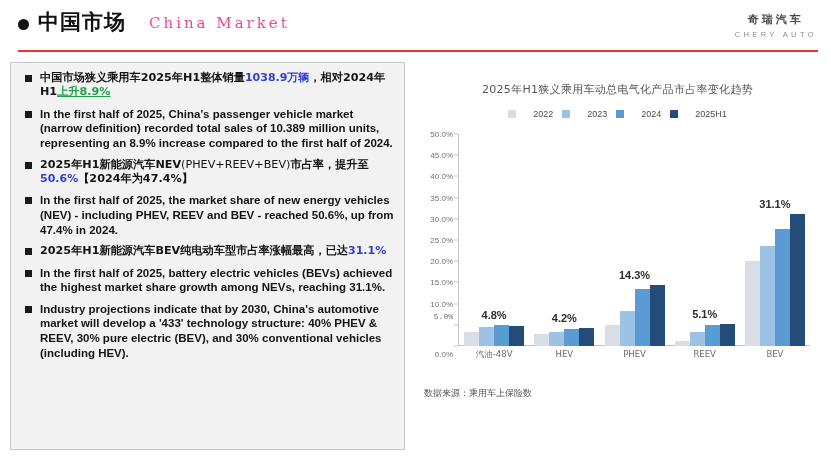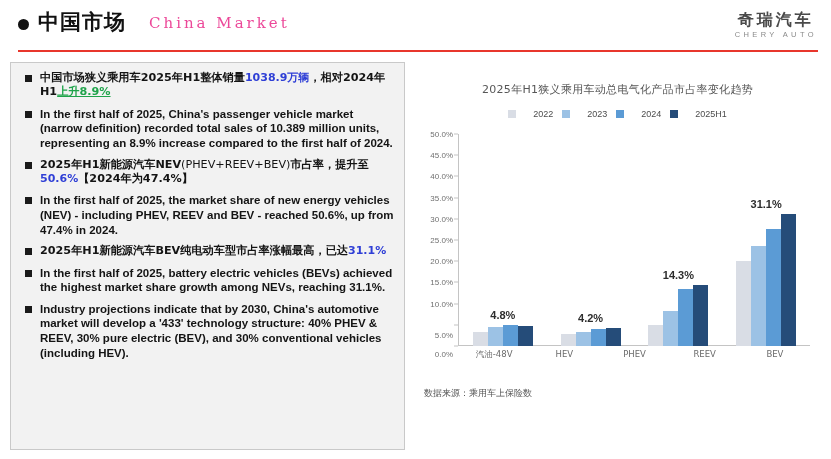--- a/index.html
+++ b/index.html
@@ -47,21 +47,21 @@
     letter-spacing: 3px;
     color: #ec4899;
     font-family: "DejaVu Serif", "Liberation Serif", serif;
   }
   #brand {
     position: absolute;
     right: 14px; top: 11px;
     text-align: center;
   }
   #brand-cn {
-    font-size: 16px;
+    font-size: 11px;
     font-weight: 700;
     letter-spacing: 3px;
     color: #4a4a4a;
     font-family: "DejaVu Sans", "Liberation Sans", sans-serif;
     line-height: 17px;
   }
   #brand-en {
     font-size: 7.5px;
     letter-spacing: 3.4px;
     color: #8a8a8a;
@@ -329,21 +329,21 @@
         <div class="ytick" style="top: 84.8px;">30.0%</div>
         <div class="ytick-mark" style="top: 84.8px;"></div>
         <div class="ytick" style="top: 106px;">25.0%</div>
         <div class="ytick-mark" style="top: 106px;"></div>
         <div class="ytick" style="top: 127.2px;">20.0%</div>
         <div class="ytick-mark" style="top: 127.2px;"></div>
         <div class="ytick" style="top: 148.4px;">15.0%</div>
         <div class="ytick-mark" style="top: 148.4px;"></div>
         <div class="ytick" style="top: 169.6px;">10.0%</div>
         <div class="ytick-mark" style="top: 169.6px;"></div>
-        <div class="ytick" style="top: 201px;">5.0%</div>
+        <div class="ytick" style="top: 182px; font-family: Liberation Mono, monospace;">5.0%</div>
         <div class="ytick-mark" style="top: 190.8px;"></div>
         <div class="ytick" style="top: 220px;">0.0%</div>
         <div class="ytick-mark" style="top: 212px;"></div>
       </div>
     <div id="axis-line-y"></div>
     <div id="axis-line-x"></div>
     <div id="groups">
         <div class="group">
           <div class="bars">
             <div class="bar" style="height: 14.416px; background: rgb(217, 221, 229);"></div>
@@ -366,20 +366,29 @@
           <div class="bars">
             <div class="bar" style="height: 21.2px; background: rgb(217, 221, 229);"></div>
             <div class="bar" style="height: 35.192px; background: rgb(156, 194, 229);"></div>
             <div class="bar" style="height: 57.24px; background: rgb(91, 155, 213);"></div>
             <div class="bar" style="height: 60.632px; background: rgb(37, 76, 121);"></div>
           </div>
           <div class="group-label-value" style="bottom: 64.632px;">14.3%</div>
         </div>
         <div class="group">
           <div class="bars">
+            <div class="bar" style="height: 4.664px; background: rgb(217, 221, 229);"></div>
+            <div class="bar" style="height: 13.568px; background: rgb(156, 194, 229);"></div>
+            <div class="bar" style="height: 20.776px; background: rgb(91, 155, 213);"></div>
+            <div class="bar" style="height: 21.624px; background: rgb(37, 76, 121);"></div>
+          </div>
+          <div class="group-label-value" style="bottom: 25.624px;">5.1%</div>
+        </div>
+        <div class="group">
+          <div class="bars">
             <div class="bar" style="height: 84.8px; background: rgb(217, 221, 229);"></div>
             <div class="bar" style="height: 100.488px; background: rgb(156, 194, 229);"></div>
             <div class="bar" style="height: 117.024px; background: rgb(91, 155, 213);"></div>
             <div class="bar" style="height: 131.864px; background: rgb(37, 76, 121);"></div>
           </div>
           <div class="group-label-value" style="bottom: 135.864px;">31.1%</div>
         </div>
       </div>
     <div id="xlabels">
         <div class="xlabel">汽油-48V</div>

